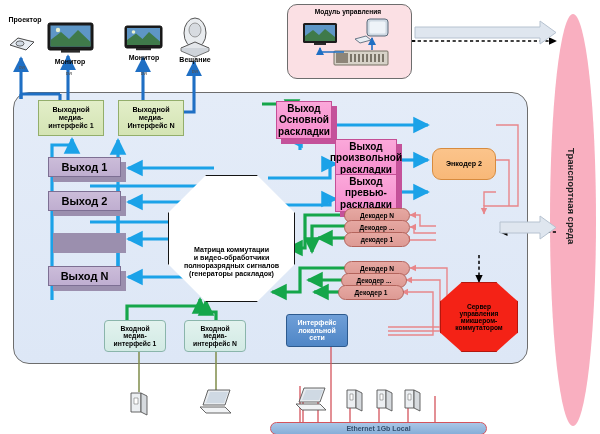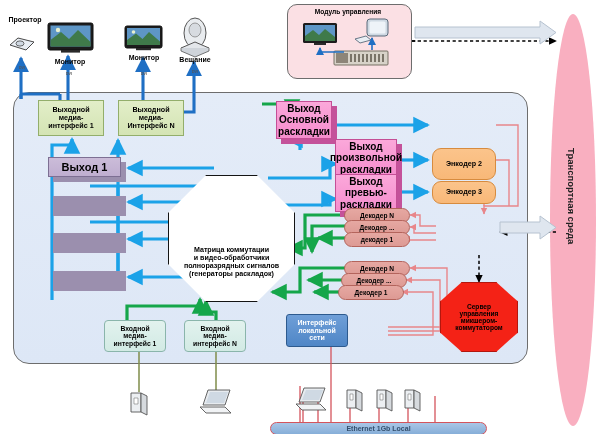--- a/index.html
+++ b/index.html
@@ -297,24 +297,30 @@
 медиа-
 Интерфейс N</span>
     </div>
 
   <div class="shadow3d" style="left:53px;top:162px;width:73px;height:20px;"></div>
   <div class="node b-purple" style="left:48px;top:157px;width:73px;height:20px;">
       <span>Выход 1</span>
     </div>
 
   <div class="shadow3d" style="left:53px;top:196px;width:73px;height:20px;"></div>
+  <div class="node b-purple" style="left:48px;top:191px;width:73px;height:20px;">
+      <span>Выход 2</span>
+    </div>
 
   <div class="shadow3d" style="left:53px;top:233px;width:73px;height:20px;"></div>
 
   <div class="shadow3d" style="left:53px;top:271px;width:73px;height:20px;"></div>
+  <div class="node b-purple" style="left:48px;top:266px;width:73px;height:20px;">
+      <span>Выход N</span>
+    </div>
 
   <div class="octa" style="left:168px;top:175px;width:125px;height:125px;">
       <span style="white-space:pre-line;padding:0 4px;margin-top:46px;">Матрица коммутации
 и видео-обработчики
 полноразрядных сигналов
 (генераторы раскладок)</span>
     </div>
 
   <div class="shadow3d" style="left:281px;top:106px;width:56px;height:38px;background:#c4529a;"></div>
   <div class="node b-magenta" style="left:276px;top:101px;width:56px;height:38px;">
@@ -333,23 +339,20 @@
   <div class="shadow3d" style="left:340px;top:179px;width:62px;height:38px;background:#c4529a;"></div>
   <div class="node b-magenta" style="left:335px;top:174px;width:62px;height:38px;">
       <span style="white-space:pre-line;">Выход
 превью-
 раскладки</span>
     </div>
 
   <div class="node b-orange" style="left:432px;top:148px;width:64px;height:32px;">
       <span>Энкодер 2</span>
     </div>
-  <div class="node b-orange" style="left:432px;top:181px;width:64px;height:23px;">
-      <span>Энкодер 3</span>
-    </div>
 
   <div class="node b-decoder" style="left:344px;top:208px;width:66px;height:15px;">
       <span>Декодер N</span>
     </div>
   <div class="node b-decoder" style="left:344px;top:220px;width:66px;height:15px;">
       <span>Декодер ...</span>
     </div>
   <div class="node b-decoder" style="left:344px;top:232px;width:66px;height:15px;">
       <span>декодер 1</span>
     </div>

